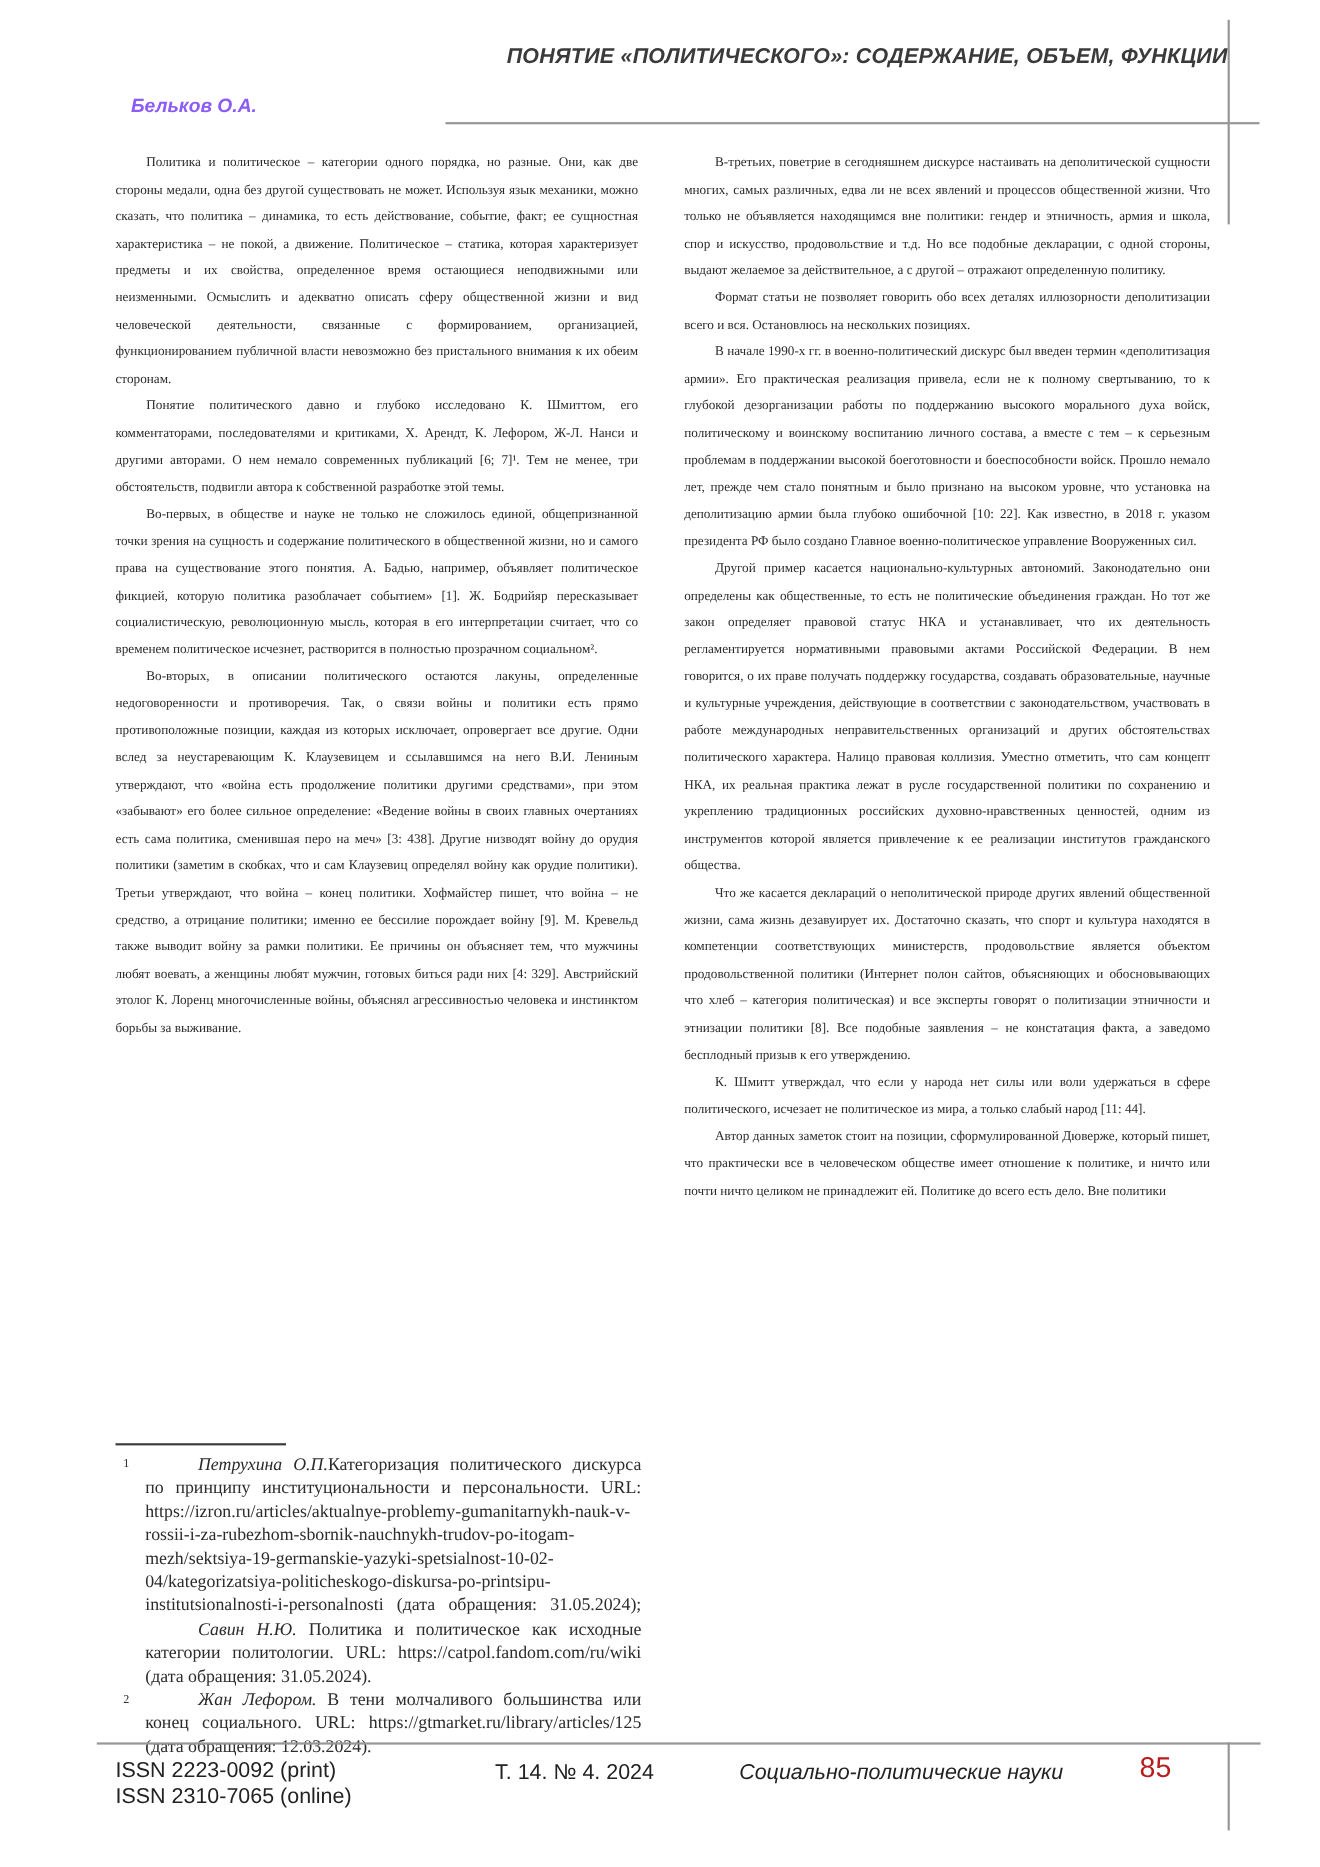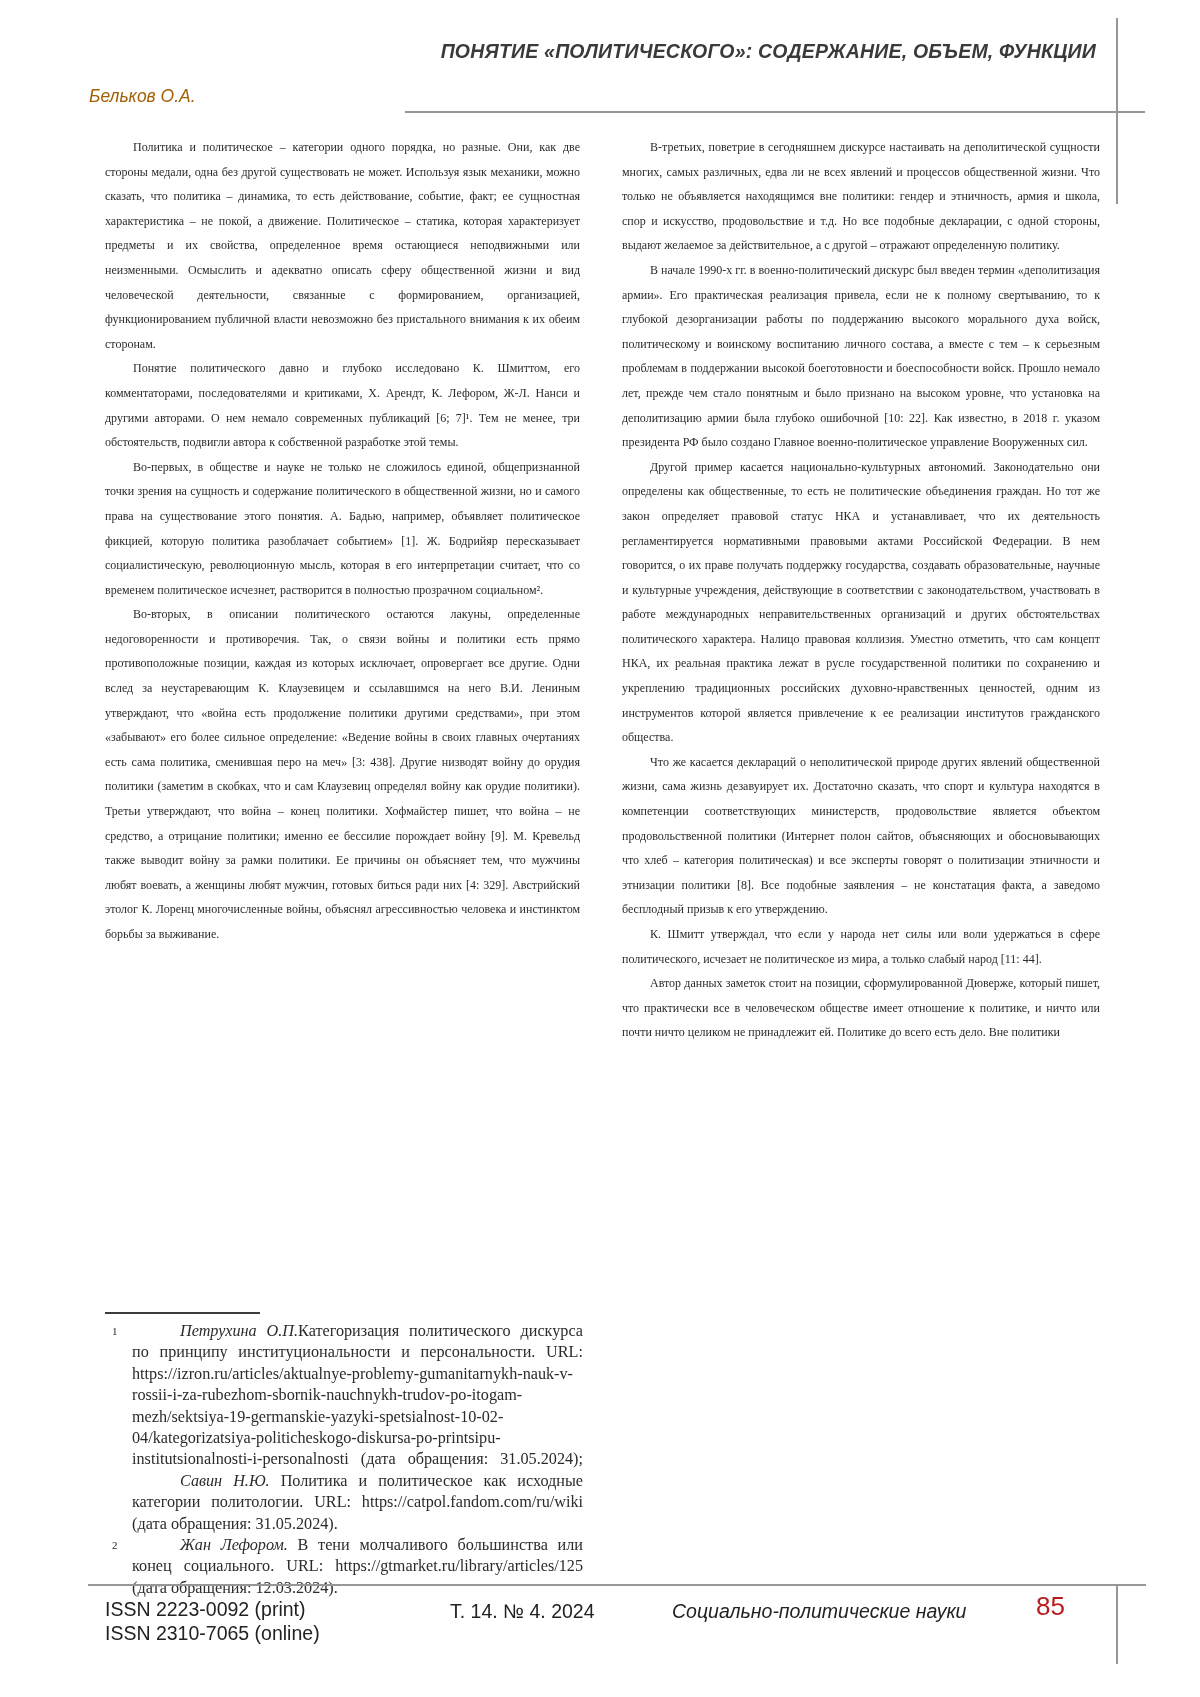--- a/index.html
+++ b/index.html
@@ -2,28 +2,28 @@
 <html lang="ru"><head>
 <meta charset="utf-8">
 <style>
   html,body{margin:0;padding:0;background:#ffffff;}
   .page{
     position:relative;width:1200px;height:1697px;background:#ffffff;
     font-family:"Liberation Serif","DejaVu Serif",serif;color:#2b2b2b;overflow:hidden;
   }
   
   .running-title{
-    position:absolute;top:40px;right:104px;white-space:nowrap;
+    position:absolute;top:40px;right:84px;white-space:nowrap;
     font-family:"Liberation Sans","DejaVu Sans",sans-serif;
     font-style:italic;font-weight:bold;font-size:19.5px;color:#3a3a3a;letter-spacing:.2px;
   }
   .author{
-    position:absolute;top:86px;left:89px;
+    position:absolute;top:86px;left:119px;
     font-family:"Liberation Sans","DejaVu Sans",sans-serif;
-    font-style:italic;font-size:17.5px;color:#a16207;
+    font-style:italic;font-size:17.5px;color:#8b5cf6;font-weight:bold;
   }
   .header-rule{position:absolute;top:111px;left:405px;width:740px;height:2px;background:#979797;}
   .vline-top{position:absolute;left:1116px;top:18px;width:2px;height:186px;background:#979797;}
   
   .col{position:absolute;top:135px;font-size:12px;line-height:24.6px;text-align:justify;}
   .col-left{left:105px;width:475px;}
   .col-right{left:622px;width:478px;}
   .col p{margin:0;text-indent:28px;hyphens:auto;-webkit-hyphens:auto;}
   
   .footnotes{position:absolute;left:105px;top:1312px;width:478px;font-size:16.2px;line-height:21.4px;text-align:justify;}
@@ -52,20 +52,21 @@
 
   <div class="col col-left">
     <p>Политика и политическое – категории одного порядка, но разные. Они, как две стороны медали, одна без другой существовать не может. Используя язык механики, можно сказать, что политика – динамика, то есть действование, событие, факт; ее сущностная характеристика – не покой, а движение. Политическое – статика, которая характеризует предметы и их свойства, определенное время остающиеся неподвижными или неизменными. Осмыслить и адекватно описать сферу общественной жизни и вид человеческой деятельности, связанные с формированием, организацией, функционированием публичной власти невозможно без пристального внимания к их обеим сторонам.</p>
     <p>Понятие политического давно и глубоко исследовано К. Шмиттом, его комментаторами, последователями и критиками, Х. Арендт, К. Лефором, Ж-Л. Нанси и другими авторами. О нем немало современных публикаций [6; 7]¹. Тем не менее, три обстоятельств, подвигли автора к собственной разработке этой темы.</p>
     <p>Во-первых, в обществе и науке не только не сложилось единой, общепризнанной точки зрения на сущность и содержание политического в общественной жизни, но и самого права на существование этого понятия. А. Бадью, например, объявляет политическое фикцией, которую политика разоблачает событием» [1]. Ж. Бодрийяр пересказывает социалистическую, революционную мысль, которая в его интерпретации считает, что со временем политическое исчезнет, растворится в полностью прозрачном социальном².</p>
     <p>Во-вторых, в описании политического остаются лакуны, определенные недоговоренности и противоречия. Так, о связи войны и политики есть прямо противоположные позиции, каждая из которых исключает, опровергает все другие. Одни вслед за неустаревающим К. Клаузевицем и ссылавшимся на него В.И. Лениным утверждают, что «война есть продолжение политики другими средствами», при этом «забывают» его более сильное определение: «Ведение войны в своих главных очертаниях есть сама политика, сменившая перо на меч» [3: 438]. Другие низводят войну до орудия политики (заметим в скобках, что и сам Клаузевиц определял войну как орудие политики). Третьи утверждают, что война – конец политики. Хофмайстер пишет, что война – не средство, а отрицание политики; именно ее бессилие порождает войну [9]. М. Кревельд также выводит войну за рамки политики. Ее причины он объясняет тем, что мужчины любят воевать, а женщины любят мужчин, готовых биться ради них [4: 329]. Австрийский этолог К. Лоренц многочисленные войны, объяснял агрессивностью человека и инстинктом борьбы за выживание.</p>
   </div>
 
   <div class="col col-right">
     <p>В-третьих, поветрие в сегодняшнем дискурсе настаивать на деполитической сущности многих, самых различных, едва ли не всех явлений и процессов общественной жизни. Что только не объявляется находящимся вне политики: гендер и этничность, армия и школа, спор и искусство, продовольствие и т.д. Но все подобные декларации, с одной стороны, выдают желаемое за действительное, а с другой – отражают определенную политику.</p>
+    <p>Формат статьи не позволяет говорить обо всех деталях иллюзорности деполитизации всего и вся. Остановлюсь на нескольких позициях.</p>
     <p>В начале 1990-х гг. в военно-политический дискурс был введен термин «деполитизация армии». Его практическая реализация привела, если не к полному свертыванию, то к глубокой дезорганизации работы по поддержанию высокого морального духа войск, политическому и воинскому воспитанию личного состава, а вместе с тем – к серьезным проблемам в поддержании высокой боеготовности и боеспособности войск. Прошло немало лет, прежде чем стало понятным и было признано на высоком уровне, что установка на деполитизацию армии была глубоко ошибочной [10: 22]. Как известно, в 2018 г. указом президента РФ было создано Главное военно-политическое управление Вооруженных сил.</p>
     <p>Другой пример касается национально-культурных автономий. Законодательно они определены как общественные, то есть не политические объединения граждан. Но тот же закон определяет правовой статус НКА и устанавливает, что их деятельность регламентируется нормативными правовыми актами Российской Федерации. В нем говорится, о их праве получать поддержку государства, создавать образовательные, научные и культурные учреждения, действующие в соответствии с законодательством, участвовать в работе международных неправительственных организаций и других обстоятельствах политического характера. Налицо правовая коллизия. Уместно отметить, что сам концепт НКА, их реальная практика лежат в русле государственной политики по сохранению и укреплению традиционных российских духовно-нравственных ценностей, одним из инструментов которой является привлечение к ее реализации институтов гражданского общества.</p>
     <p>Что же касается деклараций о неполитической природе других явлений общественной жизни, сама жизнь дезавуирует их. Достаточно сказать, что спорт и культура находятся в компетенции соответствующих министерств, продовольствие является объектом продовольственной политики (Интернет полон сайтов, объясняющих и обосновывающих что хлеб – категория политическая) и все эксперты говорят о политизации этничности и этнизации политики [8]. Все подобные заявления – не констатация факта, а заведомо бесплодный призыв к его утверждению.</p>
     <p>К. Шмитт утверждал, что если у народа нет силы или воли удержаться в сфере политического, исчезает не политическое из мира, а только слабый народ [11: 44].</p>
     <p>Автор данных заметок стоит на позиции, сформулированной Дюверже, который пишет, что практически все в человеческом обществе имеет отношение к политике, и ничто или почти ничто целиком не принадлежит ей. Политике до всего есть дело. Вне политики</p>
   </div>
 
   <div class="footnotes">
     <div class="fn-sep"></div>
     <div class="fn">

